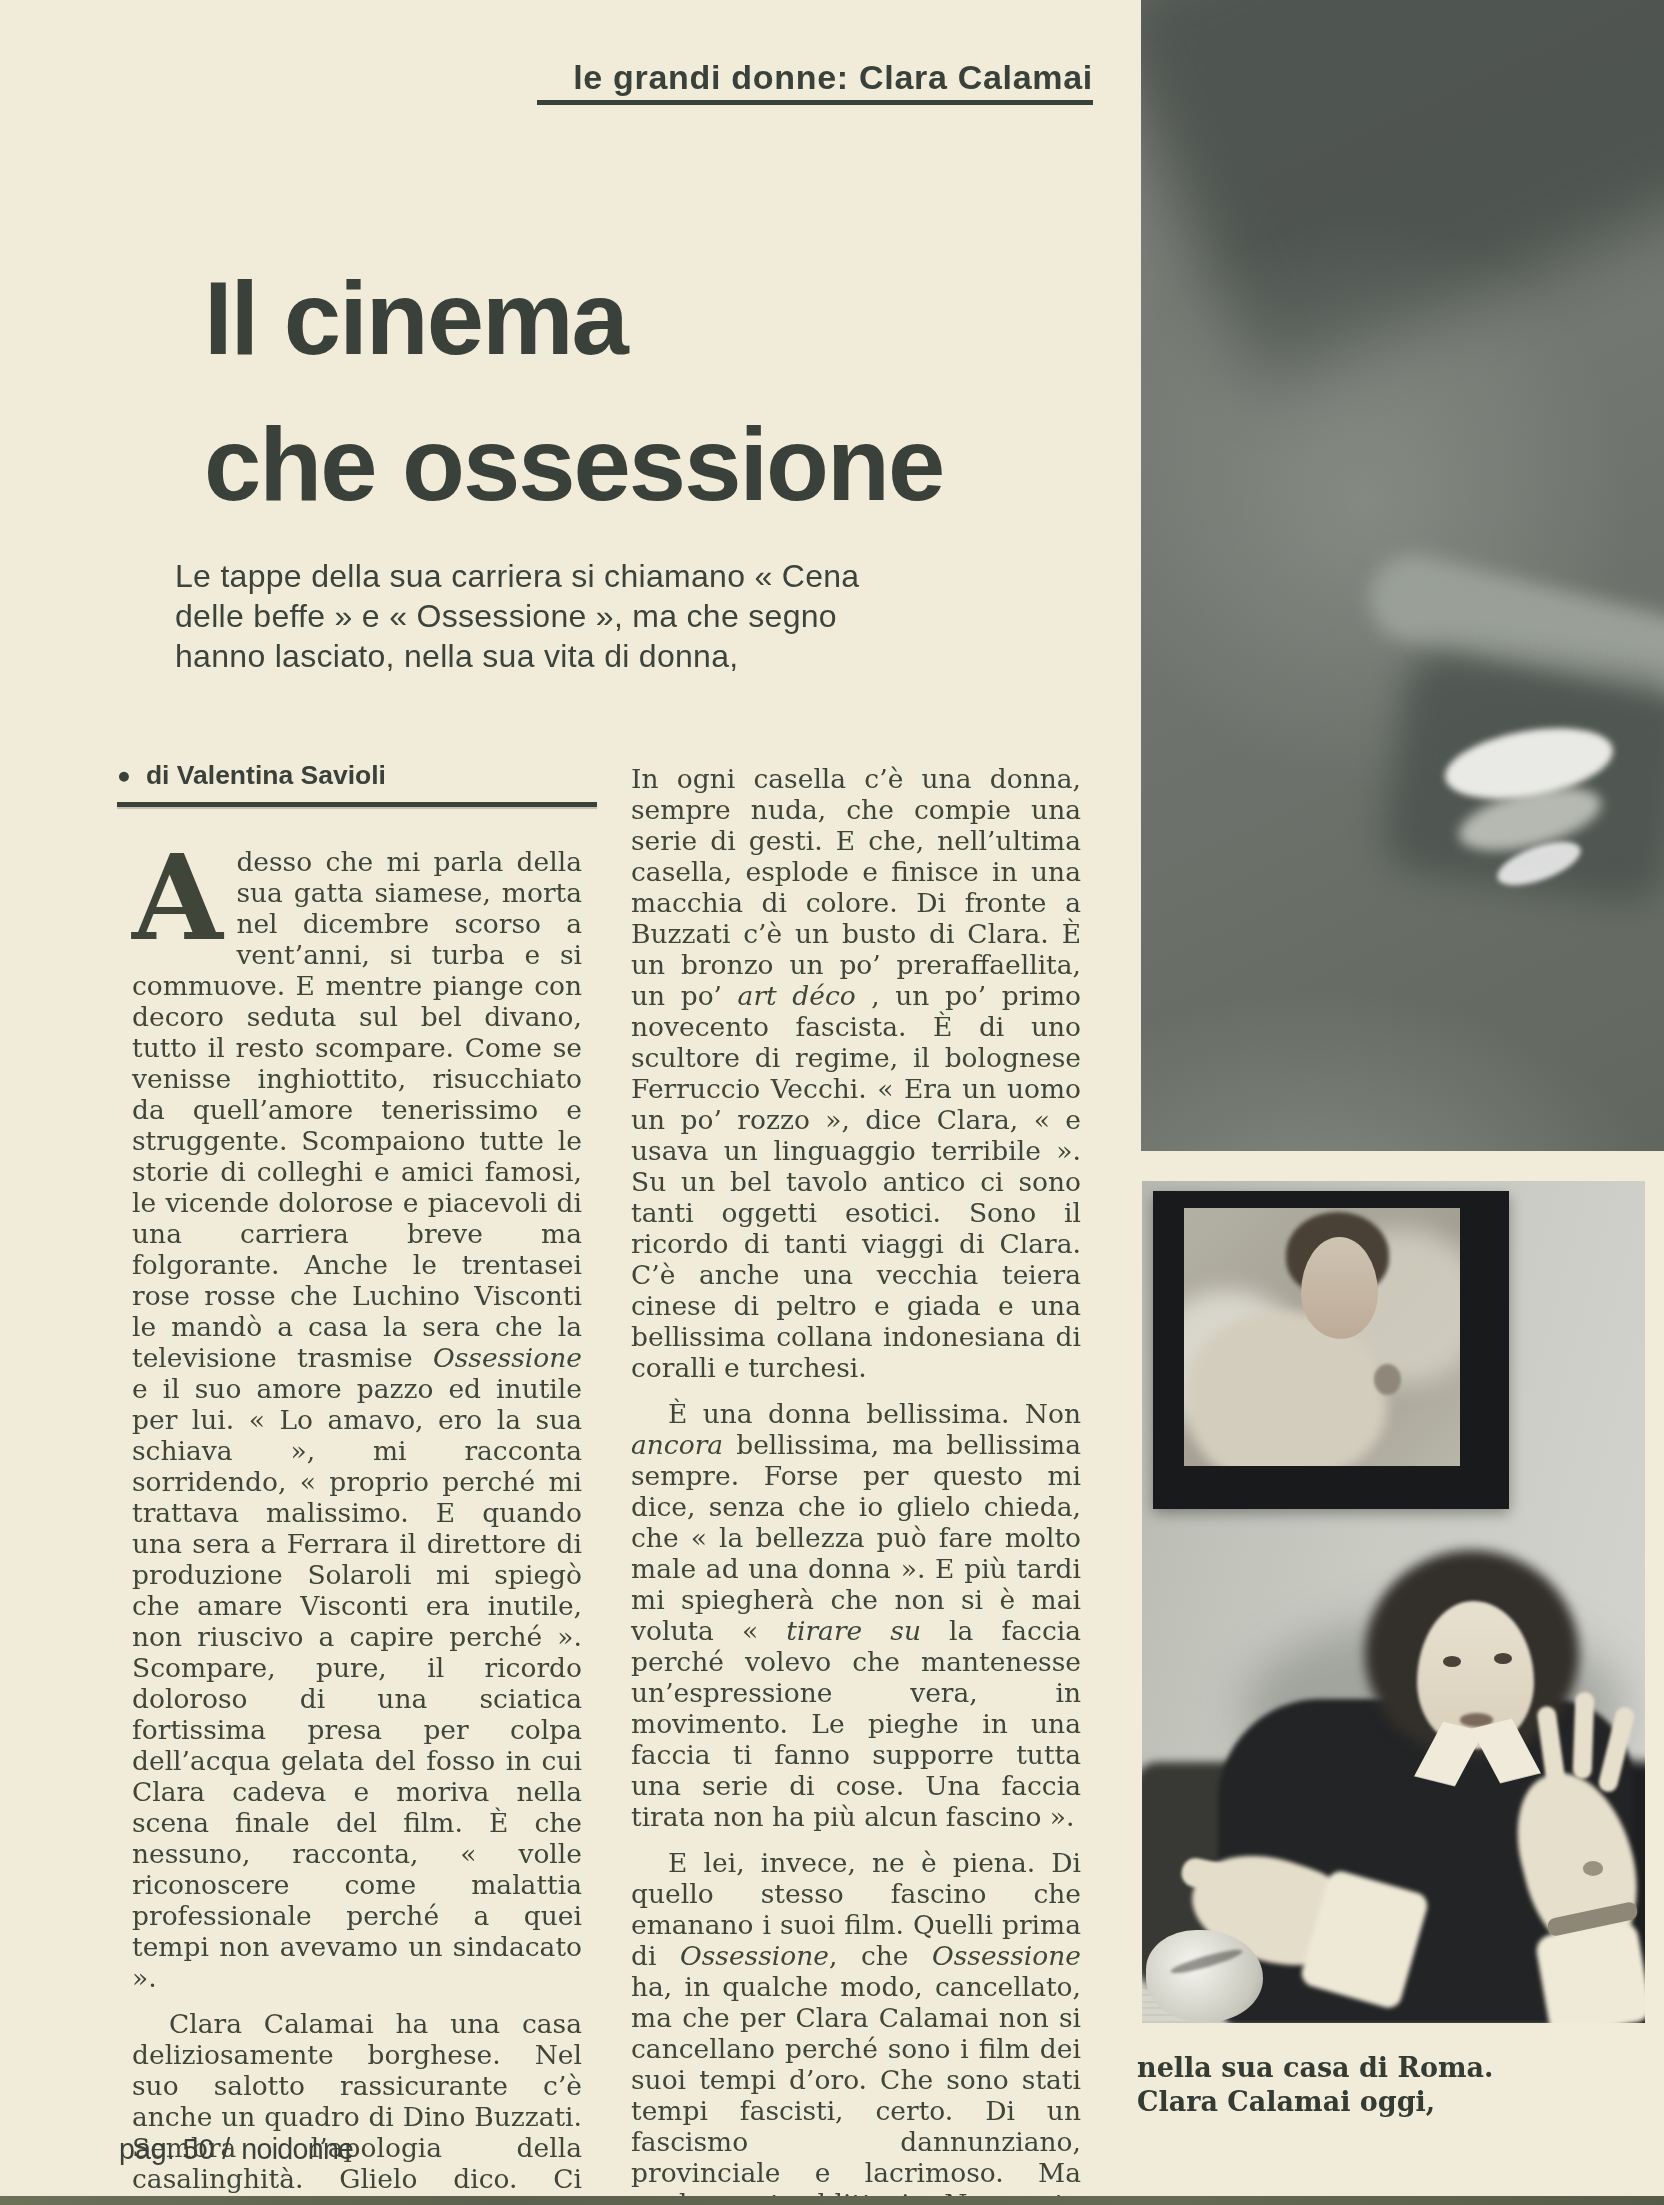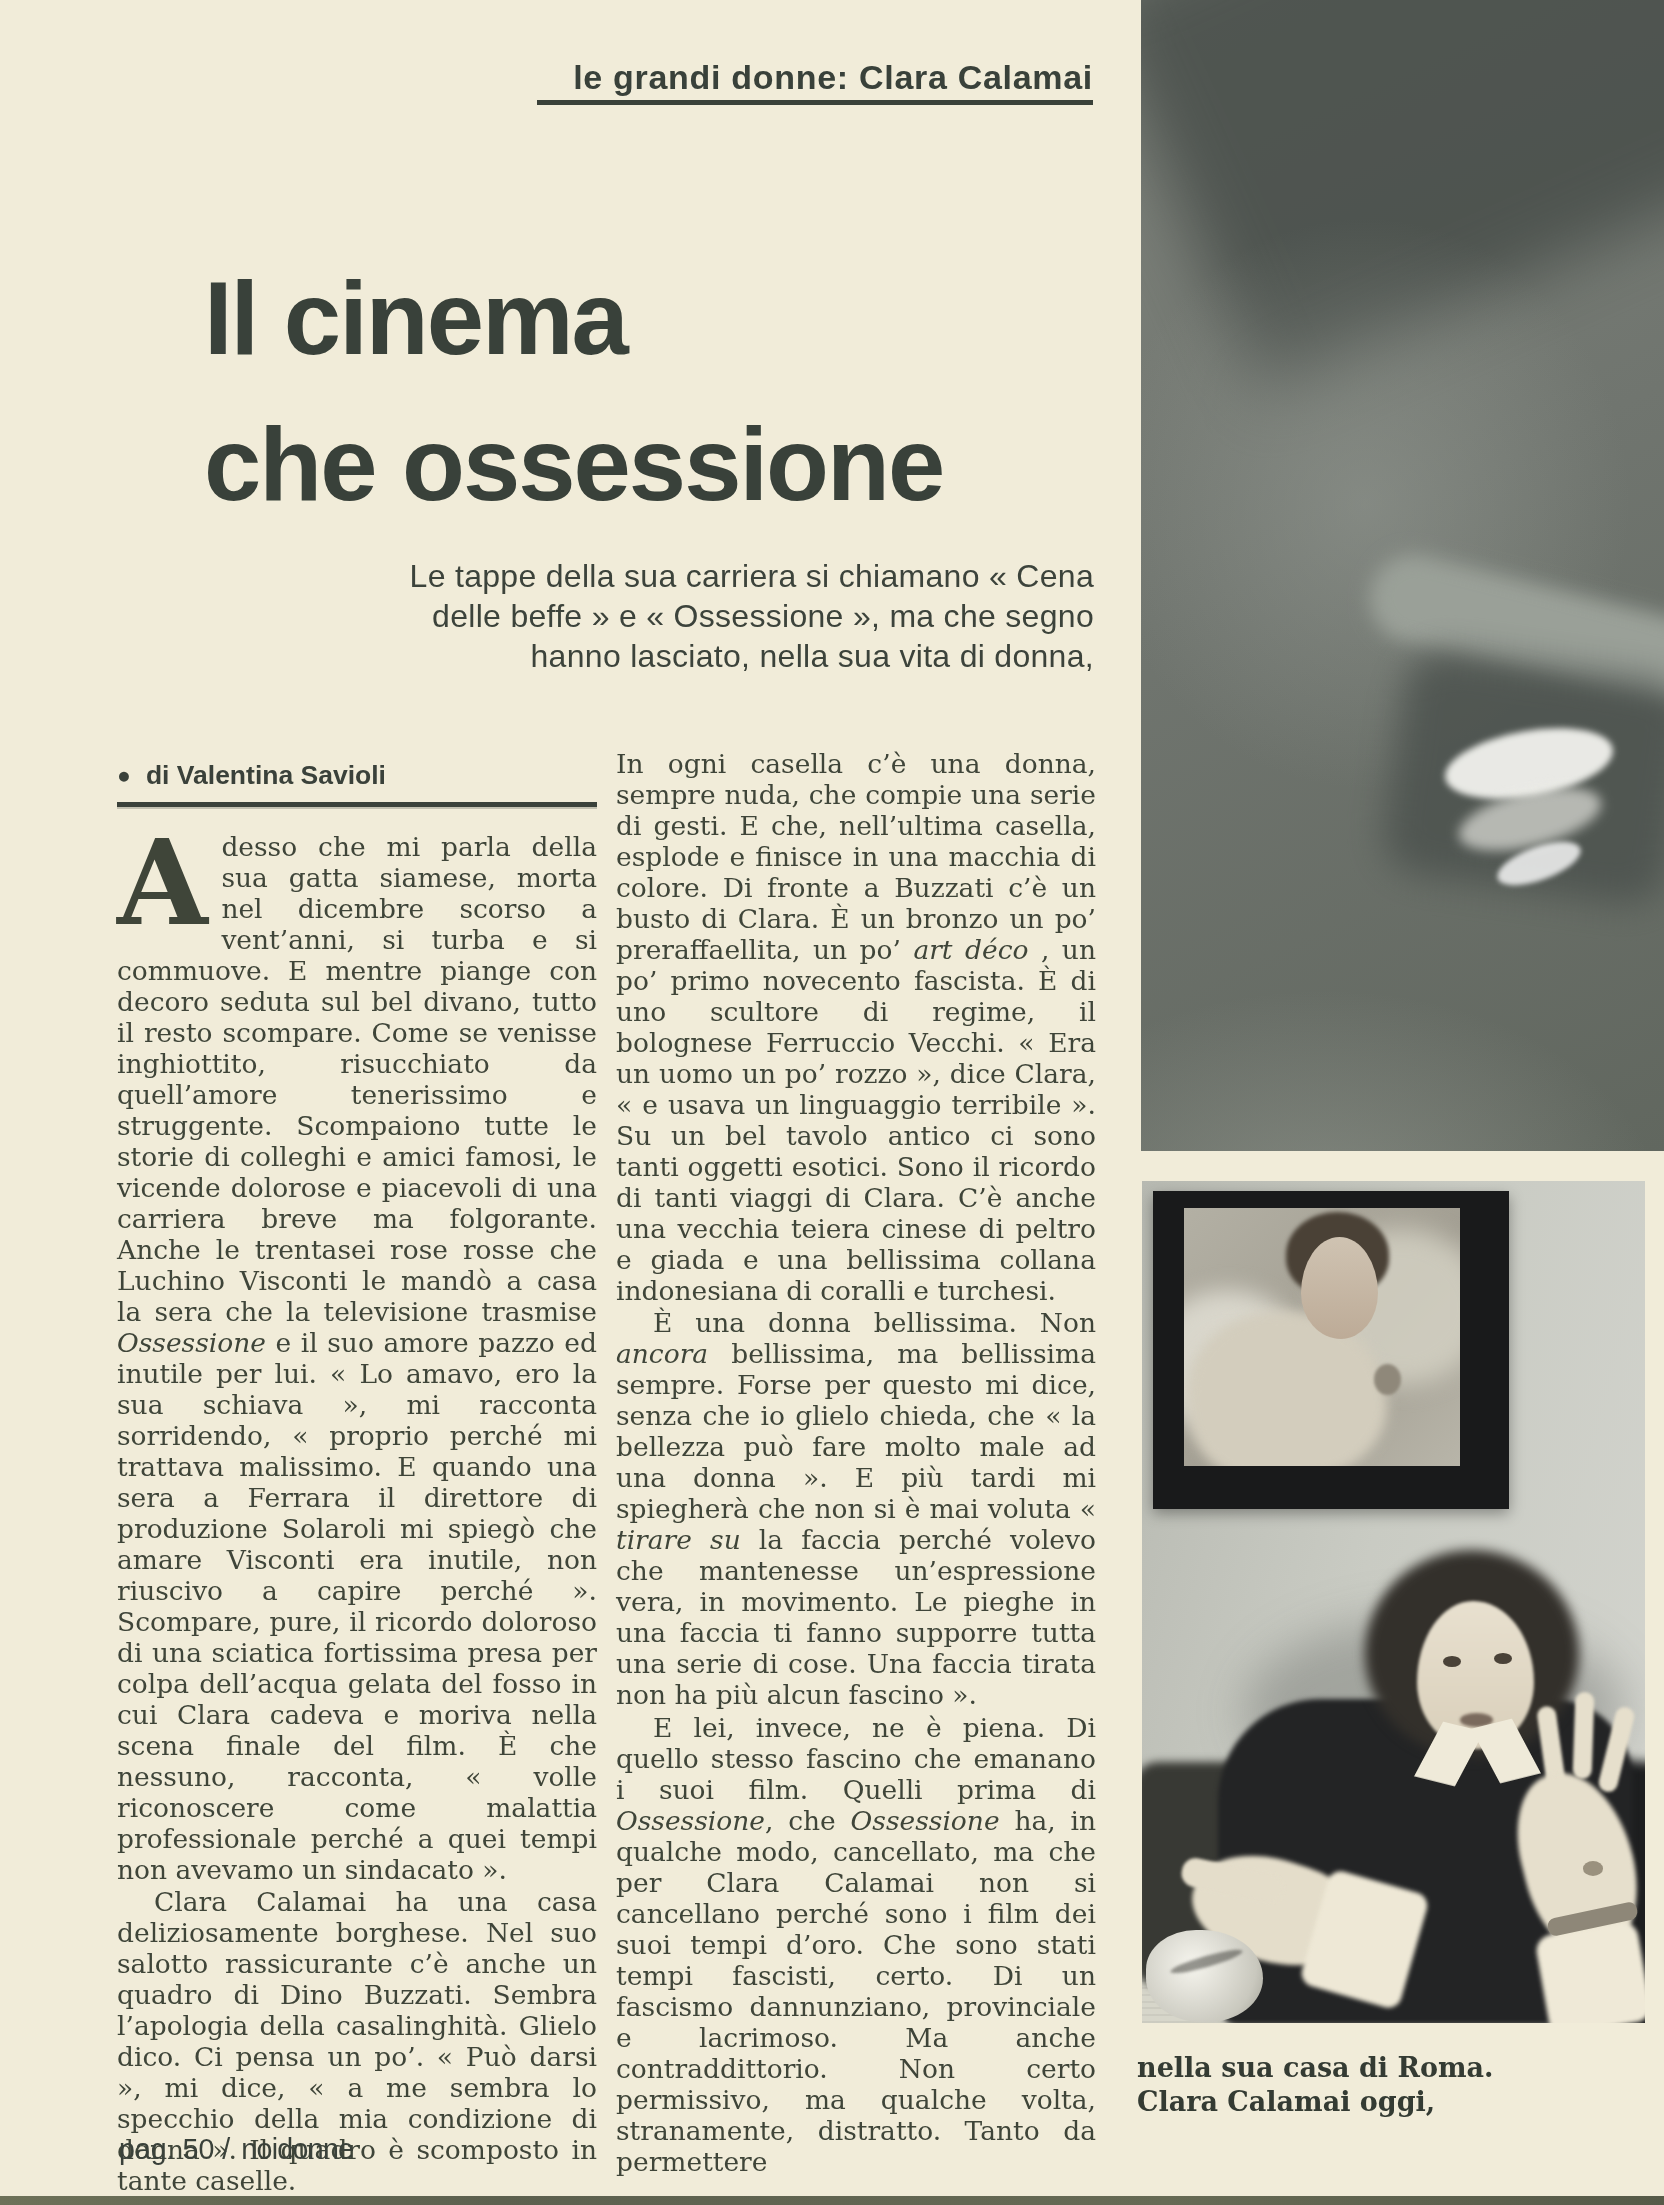--- a/index.html
+++ b/index.html
@@ -18,42 +18,42 @@
     white-space:nowrap;
   }
   .title{
     position:absolute; left:204px; top:246px; width:889px; margin:0;
     font-family:"Liberation Sans", sans-serif;
     font-weight:bold; font-size:103px; line-height:1.42;
     letter-spacing:-2px; color:#39413a;
   }
   .deck{
     position:absolute; left:175px; top:556px; width:919px;
-    text-align:right; font-family:"Liberation Sans", sans-serif;
+    text-align:left; font-family:"Liberation Sans", sans-serif;
     font-size:32px; line-height:40px; color:#3c433b; letter-spacing:0.3px;
   }
   
   .byline{
     position:absolute; left:117px; top:760px; width:480px;
     font-family:"Liberation Sans", sans-serif; font-weight:bold;
     font-size:26.5px; color:#3a413a; display:flex; align-items:center; gap:15px;
   }
   .byline .bullet{font-size:23px; line-height:1;}
   .byline-rule{
     position:absolute; left:117px; top:802px; width:480px; height:5.4px;
     background:#3a413a; box-shadow:0 2px 0 rgba(58,65,58,.25);
   }
   
   .col{
     position:absolute; width:480px;
     font-size:26.5px; line-height:31px; text-align:justify; color:#3f4539;
   }
   .col-left{left:117px; top:831px; height:1306px;}
   .col-middle{left:616px; top:748px; height:1374px;}
-  .col p.para{margin:0;}
+  .col p.para{margin:15px;}
   .col p.para.indent{text-indent:37px;}
   .col p.para + p.para{margin-top:1.4px;}
   .col .it{font-style:italic;}
   .dropcap{
     float:left; font-family:"DejaVu Serif", serif; font-weight:bold;
     font-size:117px; line-height:91px; padding:6.8px 13.6px 0 0; color:#3f4539;
   }
   
   .photo-top{
     position:absolute; left:1141px; top:0; width:524px; height:1151px; overflow:hidden;

